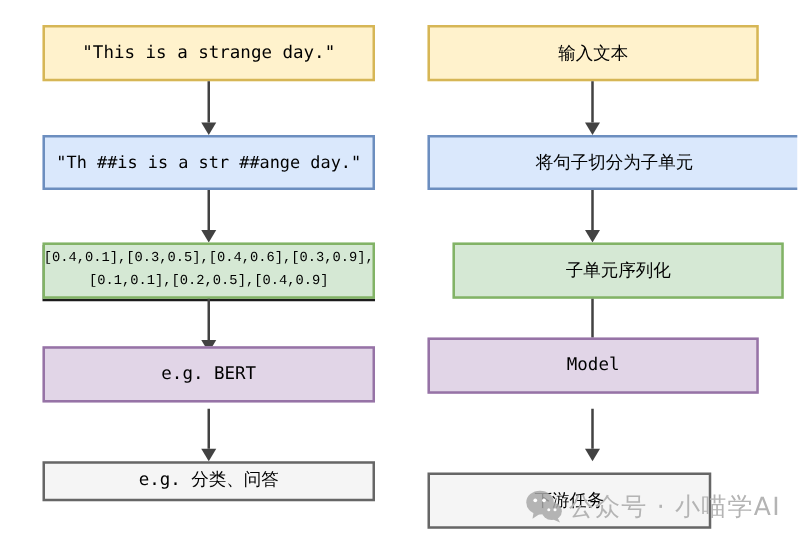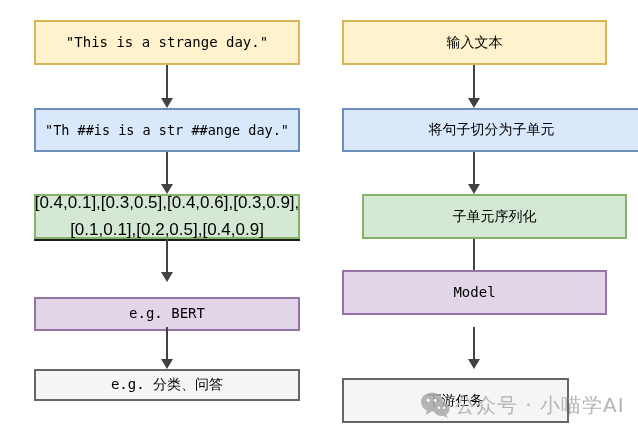--- a/index.html
+++ b/index.html
@@ -24,22 +24,22 @@
   }
   .mono{font-family:"DejaVu Sans Mono","Liberation Mono",monospace;}
   .sans{font-family:Liberation Sans, sans-serif;}
   .yellow{background:#FFF2CC;border:2px solid #D6B656;}
   .blue  {background:#DAE8FC;border:2px solid #6C8EBF;}
   .green {background:#D5E8D4;border:2px solid #82B366;}
   .purple{background:#E1D5E7;border:2px solid #9673A6;}
   .gray  {background:#F5F5F5;border:2px solid #666666;}
   .dark-underline{box-shadow:0 2px 0 #1b1b1b;}
   .vec-line{
-    font-family:Liberation Sans, sans-serif;
-    font-size:17px;
+    font-family:Liberation Mono, monospace;
+    font-size:11px;
     white-space:nowrap;
     line-height:1.55;
   }
   .arrow{
     position:absolute;
     width:14px;
     display:flex;
     flex-direction:column;
     align-items:center;
   }
@@ -97,21 +97,21 @@
   <div class="box green dark-underline" style="left:34px;top:194px;width:266px;height:45px">
     <div class="vec-line">[0.4,0.1],[0.3,0.5],[0.4,0.6],[0.3,0.9],</div>
     <div class="vec-line">[0.1,0.1],[0.2,0.5],[0.4,0.9]</div>
   </div>
 
   <div class="arrow" style="left:160px;top:239px;height:43px">
     <div class="shaft"></div>
     <div class="head"></div>
   </div>
 
-  <div class="box purple mono" style="left:34px;top:297px;width:266px;height:34px">
+  <div class="box purple mono" style="left:34px;top:277px;width:266px;height:45px">
     <span>e.g. BERT</span>
   </div>
 
   <div class="arrow" style="left:160px;top:327px;height:42px">
     <div class="shaft"></div>
     <div class="head"></div>
   </div>
 
   <div class="box gray mono" style="left:34px;top:369px;width:266px;height:32px">
     <span>e.g. 分类、问答</span>

